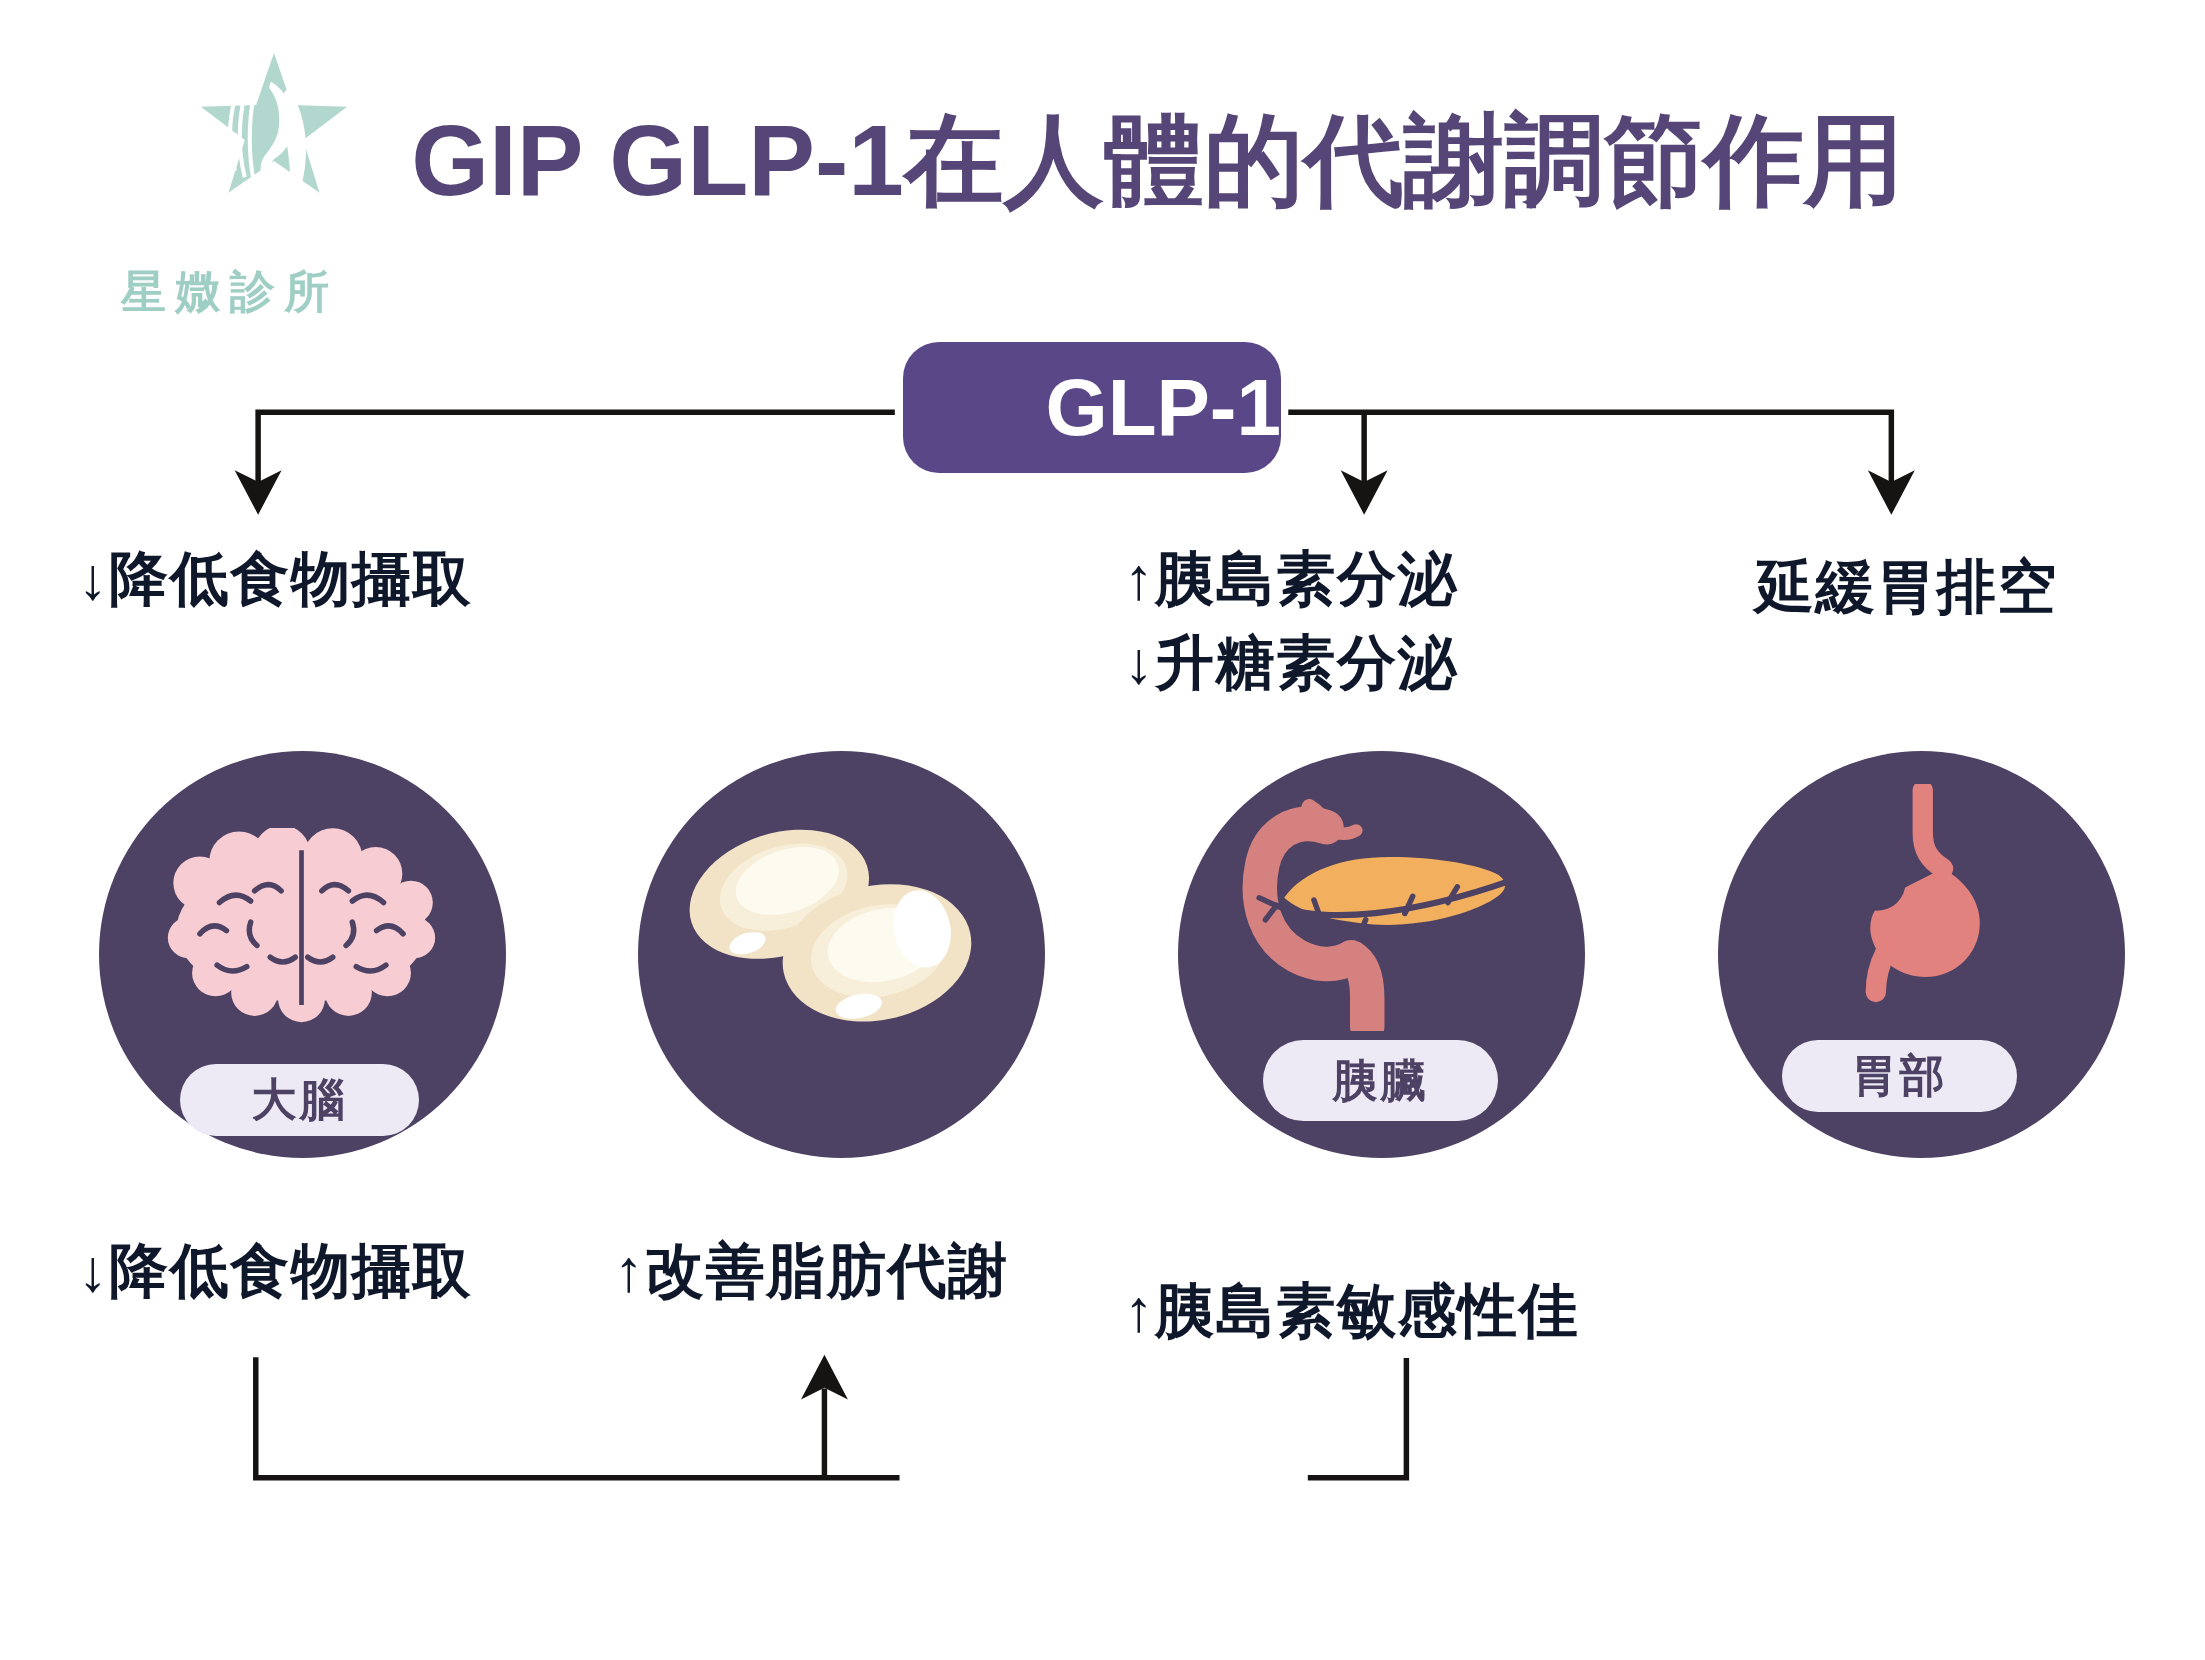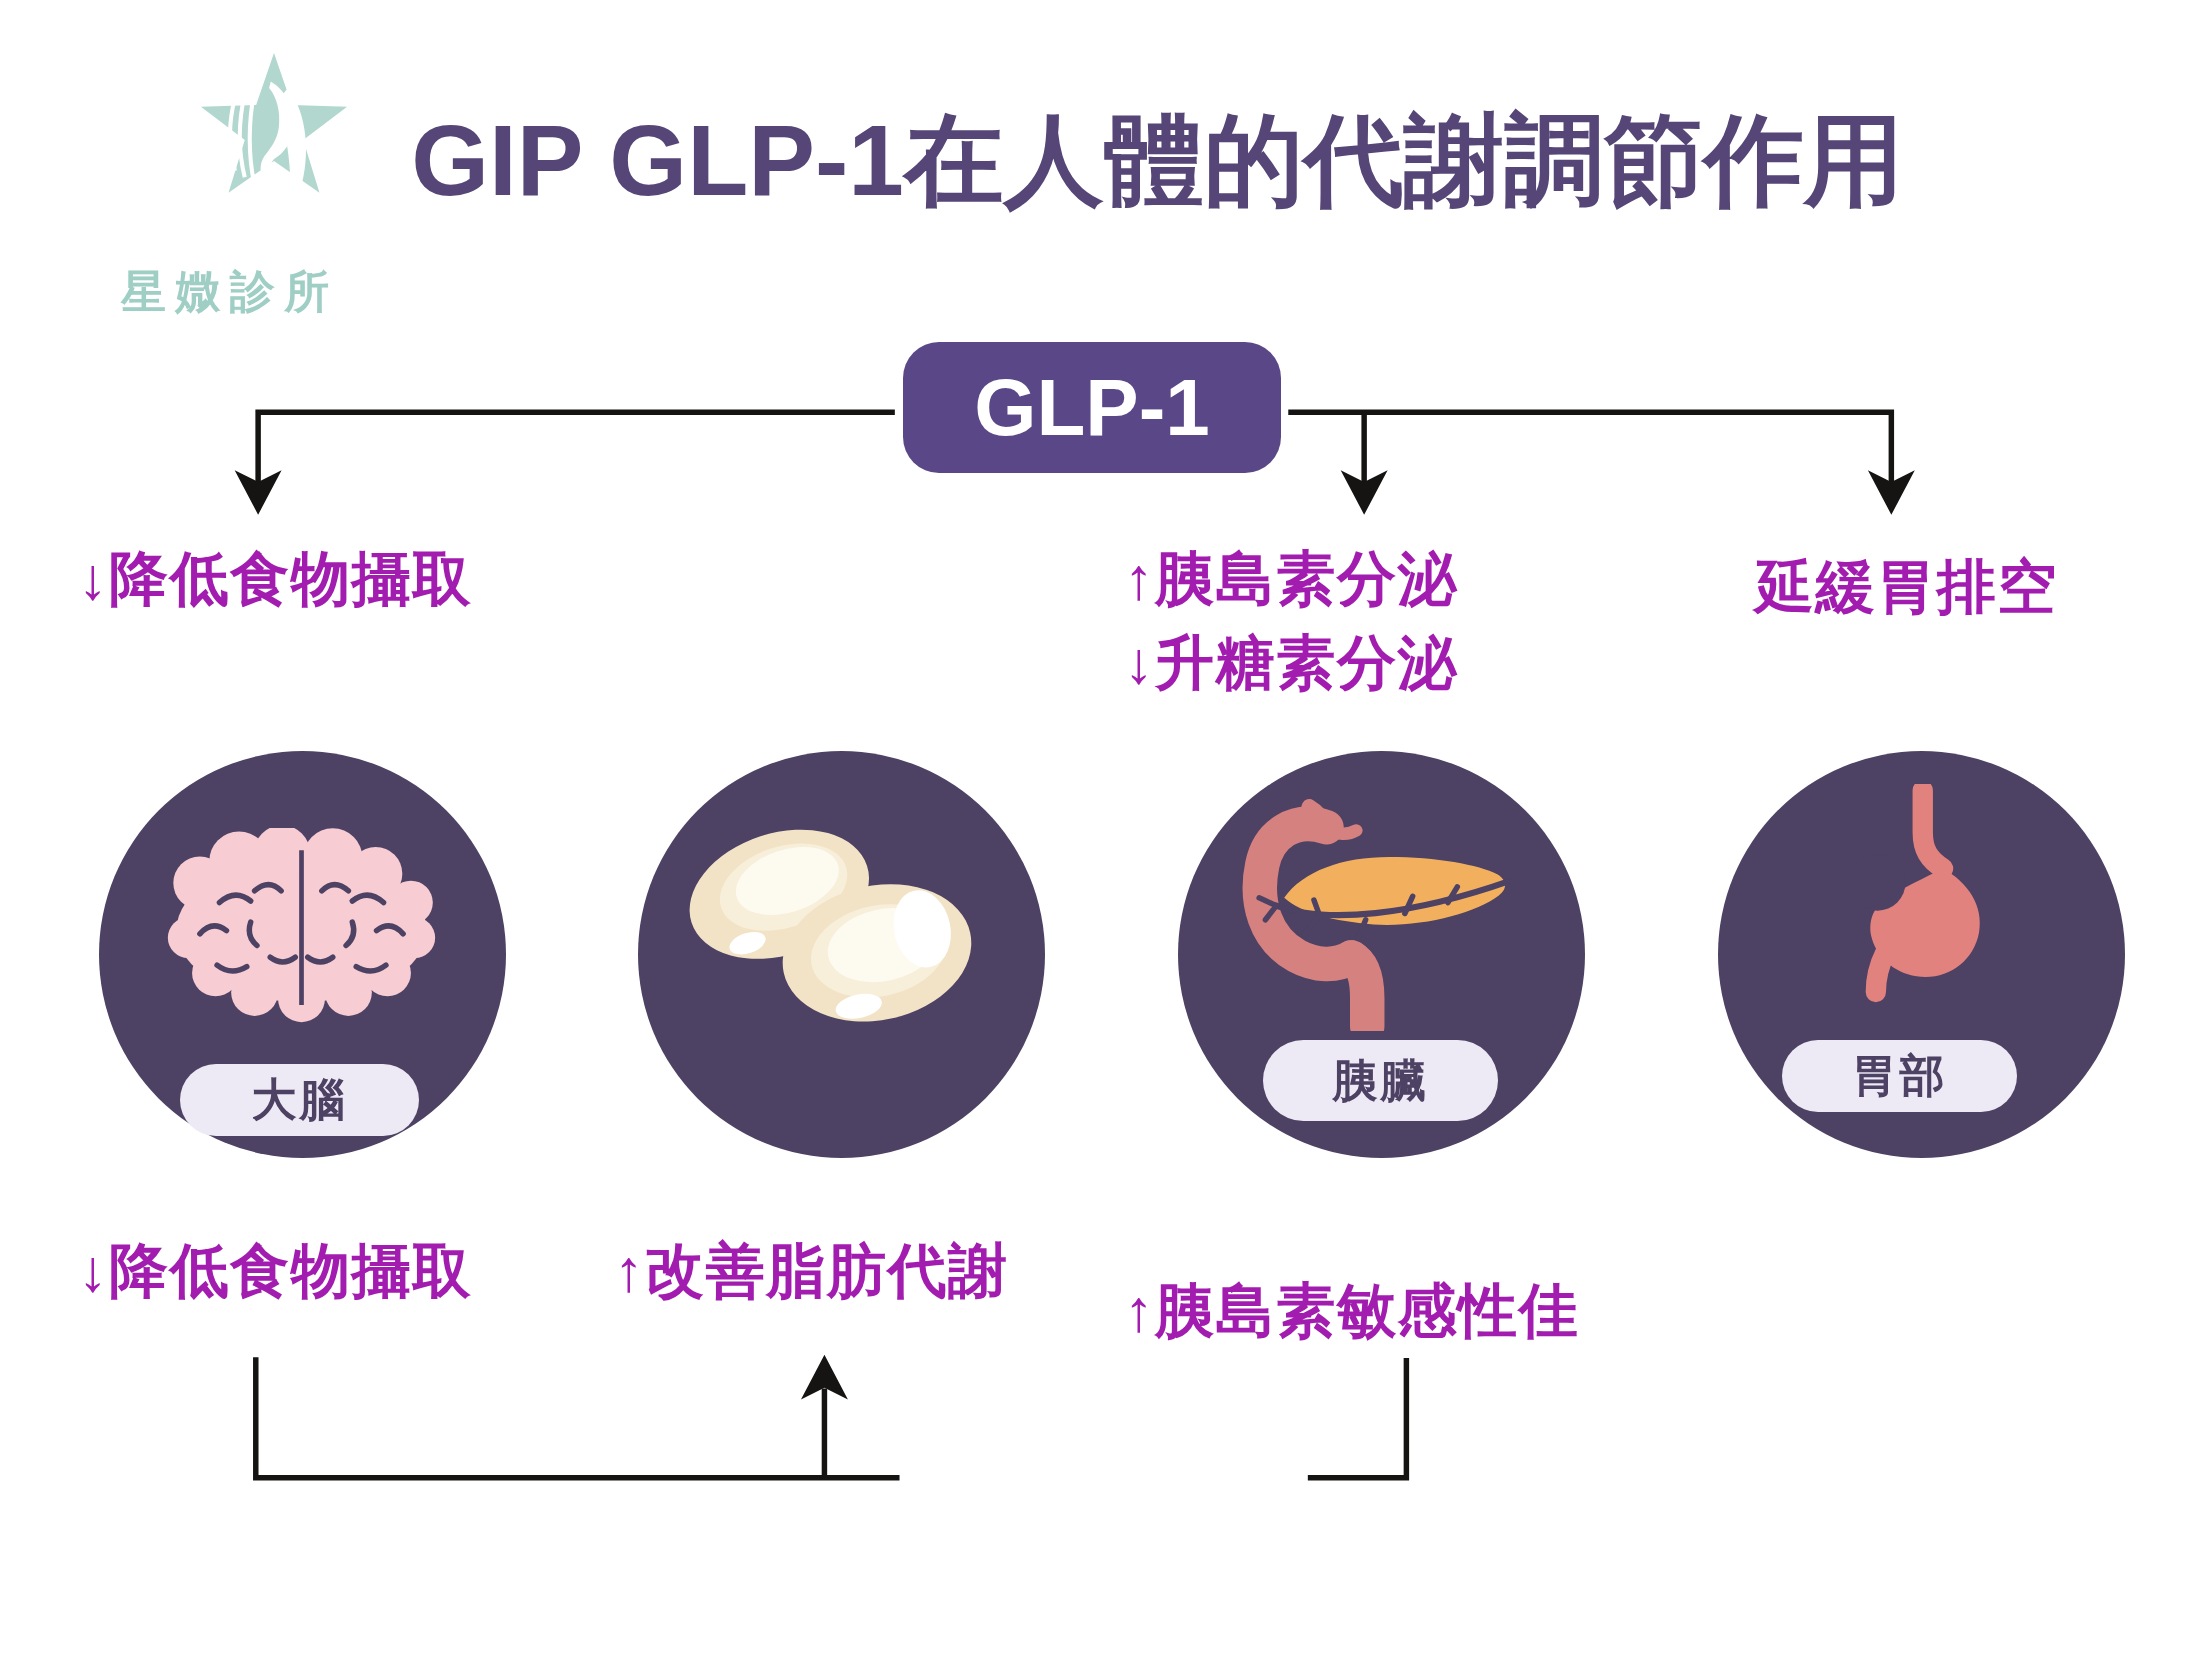--- a/index.html
+++ b/index.html
@@ -12,24 +12,24 @@
   .logo svg{position:absolute;left:7.8px;top:0;}
   .clinic-name{position:absolute;left:-63px;top:213px;width:282px;text-align:left;
     font-size:45px;font-weight:bold;letter-spacing:9.4px;color:#9fcec4;}
 
   .page-title{position:absolute;left:336px;top:95px;width:1643px;text-align:center;
     font-size:100px;font-weight:bold;color:#564677;letter-spacing:0px;white-space:nowrap;}
 
   .hormone-box{position:absolute;background:#5a4787;border-radius:36px;
     display:flex;align-items:center;justify-content:center;
     color:#ffffff;font-weight:bold;font-size:80px;}
-  .hormone-box.top{left:903px;top:342px;width:378px;height:131px;}
+  .hormone-box.top{left:903px;top:342px;width:378px;height:131px;justify-content:flex-end;}
   .hormone-box.bottom{left:919px;top:1404px;width:372px;height:131px;}
 
-  .effect{position:absolute;color:#a21caf;font-size:59px;font-weight:bold;white-space:nowrap;letter-spacing:1.6px;}
+  .effect{position:absolute;color:#0f172a;font-size:59px;font-weight:bold;white-space:nowrap;letter-spacing:1.6px;}
   .fx-top-brain{left:78px;top:540px;}
   .fx-top-panc1{left:1124px;top:540px;}
   .fx-top-panc2{left:1124px;top:624px;}
   .fx-top-stomach{left:1755px;top:540px;margin-top:8px;}
   .fx-bot-brain{left:78px;top:1232px;}
   .fx-bot-fat{left:614px;top:1232px;}
   .fx-bot-panc{left:1124px;top:1232px;margin-top:40px;}
 
   .organ-circle{position:absolute;top:751px;width:407px;height:407px;border-radius:50%;background:#4d4164;}
   .circle-1{left:99px;} .circle-2{left:638px;} .circle-3{left:1178px;} .circle-4{left:1718px;}

